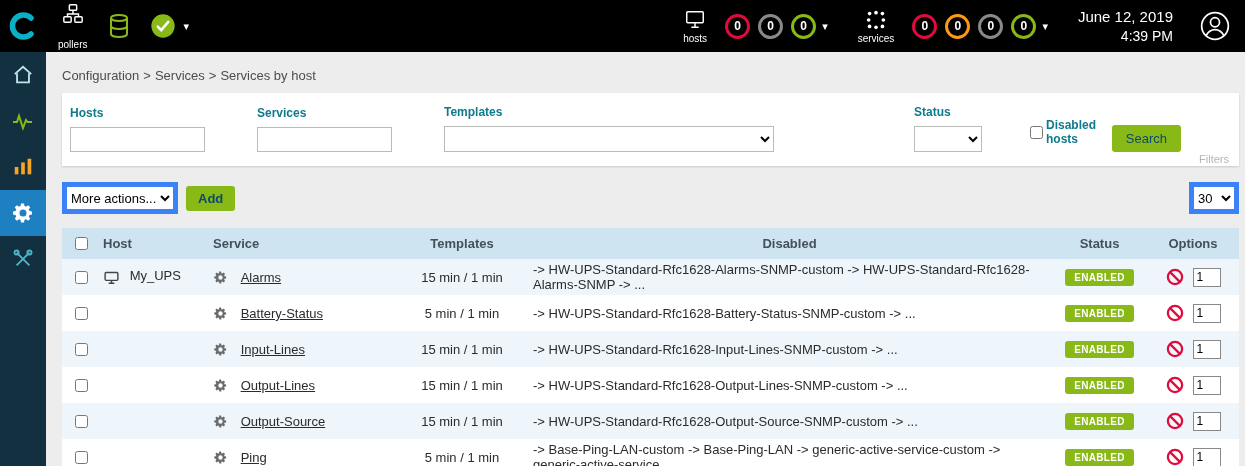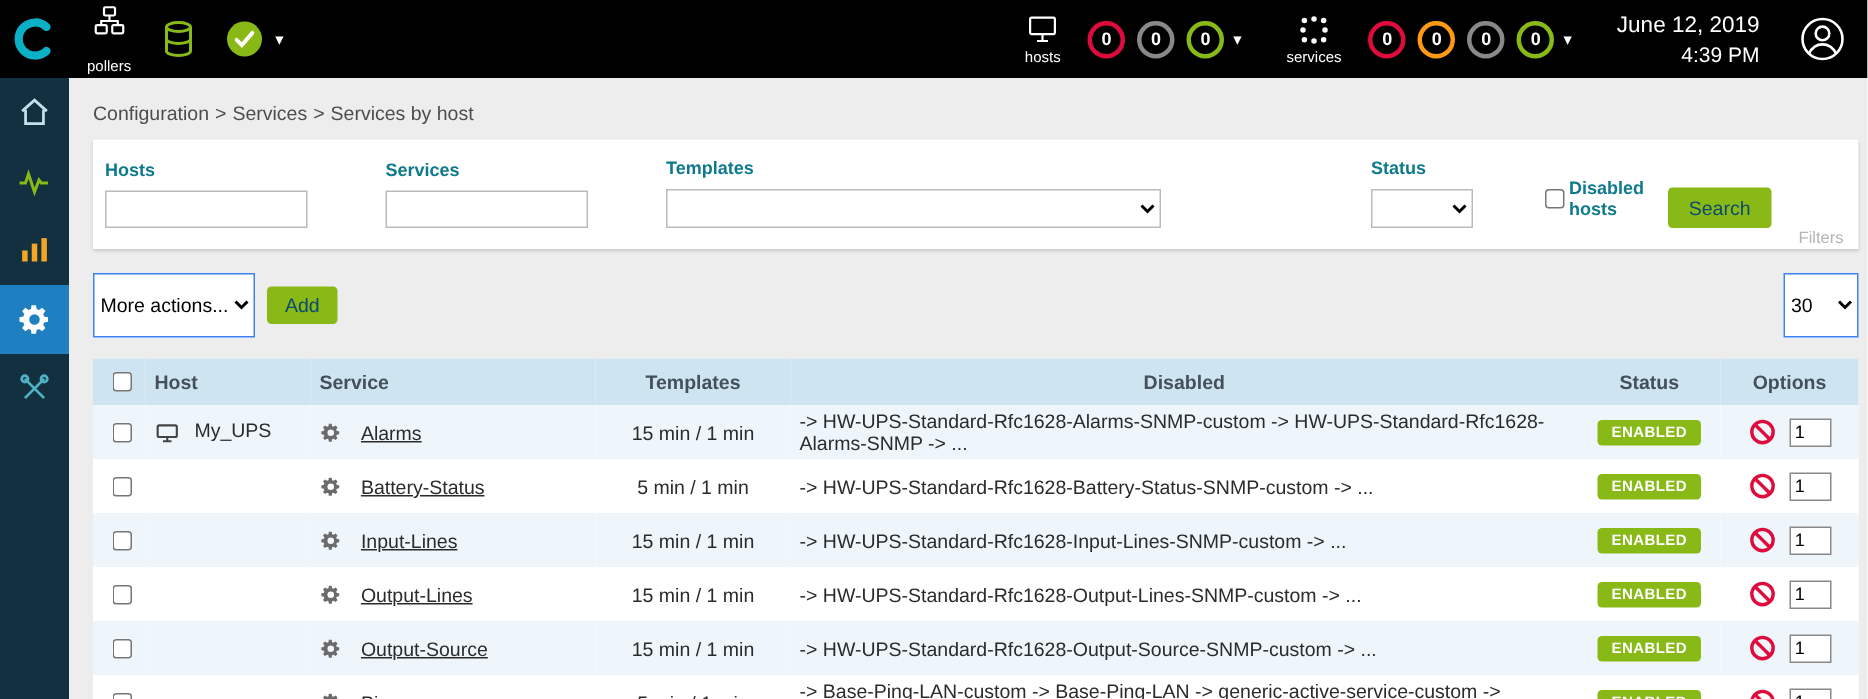--- a/index.html
+++ b/index.html
@@ -53,22 +53,22 @@
   .g-status select { width:68px; }
   .g-disabled { margin-left:44px; display:flex; align-items:center; margin-bottom:6px; }
   .g-disabled label { font-size:12px; font-weight:bold; color:#0e7a8c; cursor:pointer; }
   .btn-green { background:#88b917; color:#0c4a6e; border:none; border-radius:3px; padding:6px 14px;
                font-size:13px; cursor:pointer; font-family:inherit; }
   .search-btn { margin-left:auto; margin-right:50px; }
   .filters-caption { position:absolute; right:10px; bottom:1px; font-size:11px; color:#b5b5b5; }
 
   
   .actions-row { display:flex; align-items:center; margin-top:16px; }
-  .actions-row select { height:43px; border:1px solid #3b82f6; font-size:13px; background:#fff; }
-  .add-btn { margin-left:8px; padding:5px 12px; }
+  .actions-row select { height:32px; border:5px solid #3b82f6; font-size:13px; background:#fff; }
+  .add-btn { margin-left:8px; padding:5px 12px;font-weight:bold; }
   .page-size { width:50px; }
 
   
   table.services-table { width:100%; border-collapse:collapse; margin-top:14px; background:#fff; font-size:13px; }
   thead tr { background:#cfe4f1; height:31px; }
   th { font-weight:bold; color:#44505a; font-size:13px; padding:0 6px; }
   th.al, td.al { text-align:left; }
   th.ac, td.ac { text-align:center; }
   tbody tr { height:36px; }
   tbody tr:nth-child(odd) { background:#eef6fb; }

